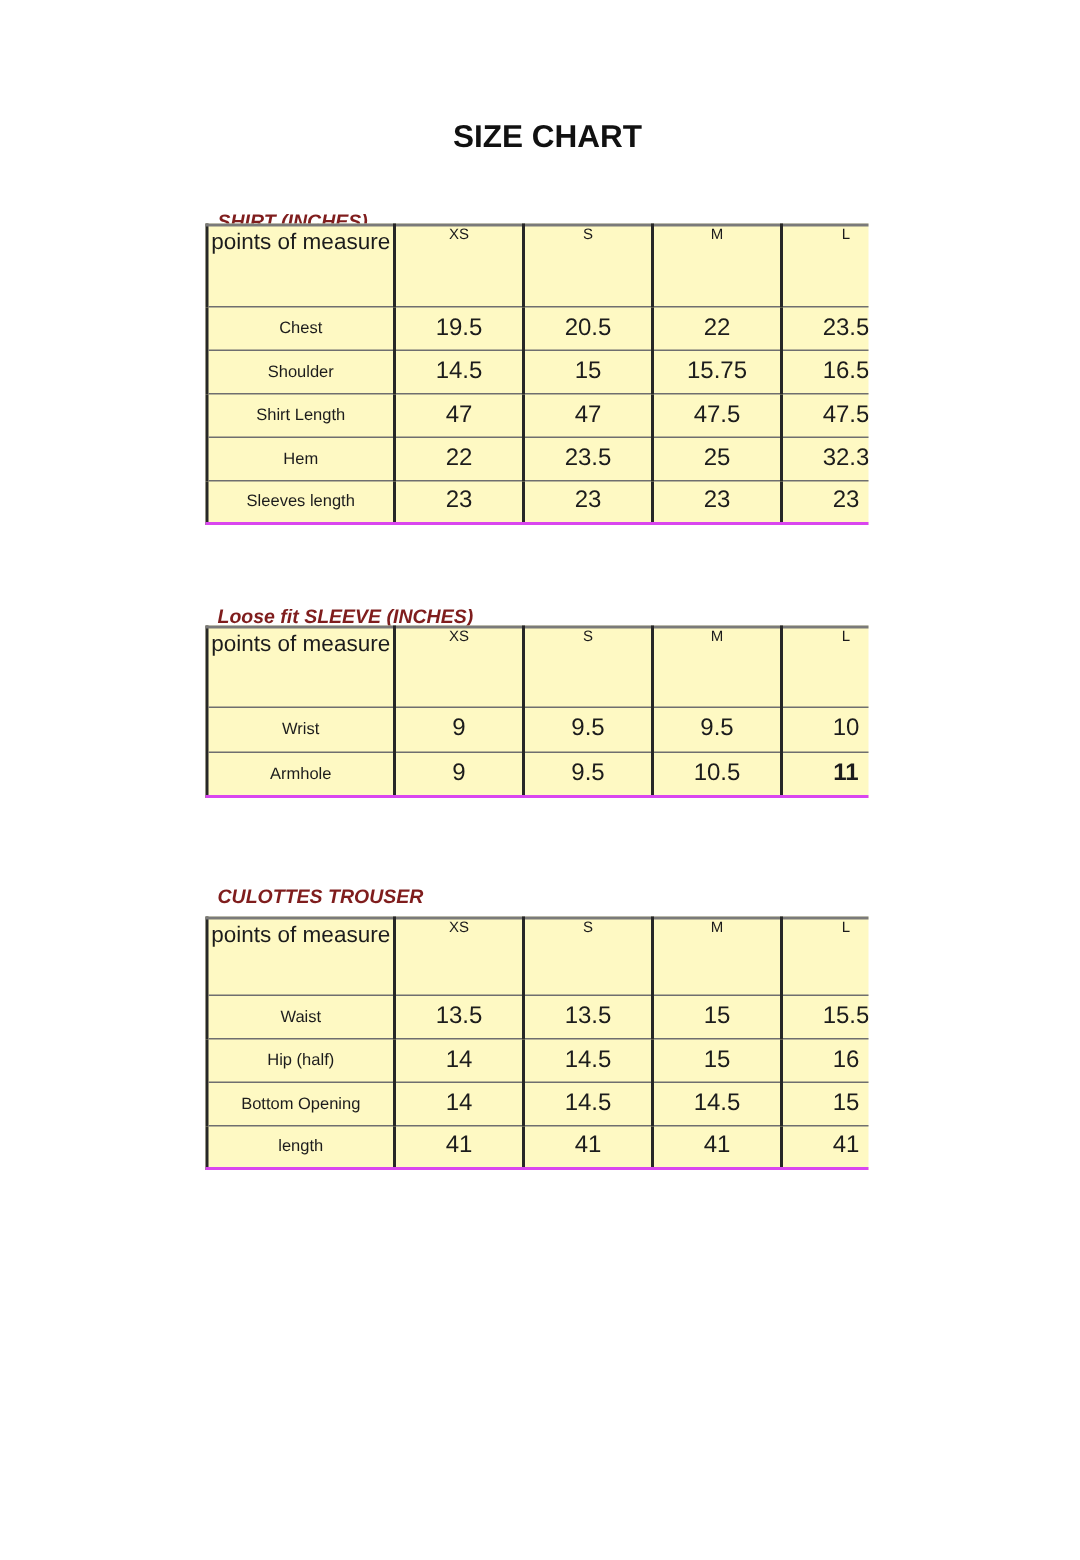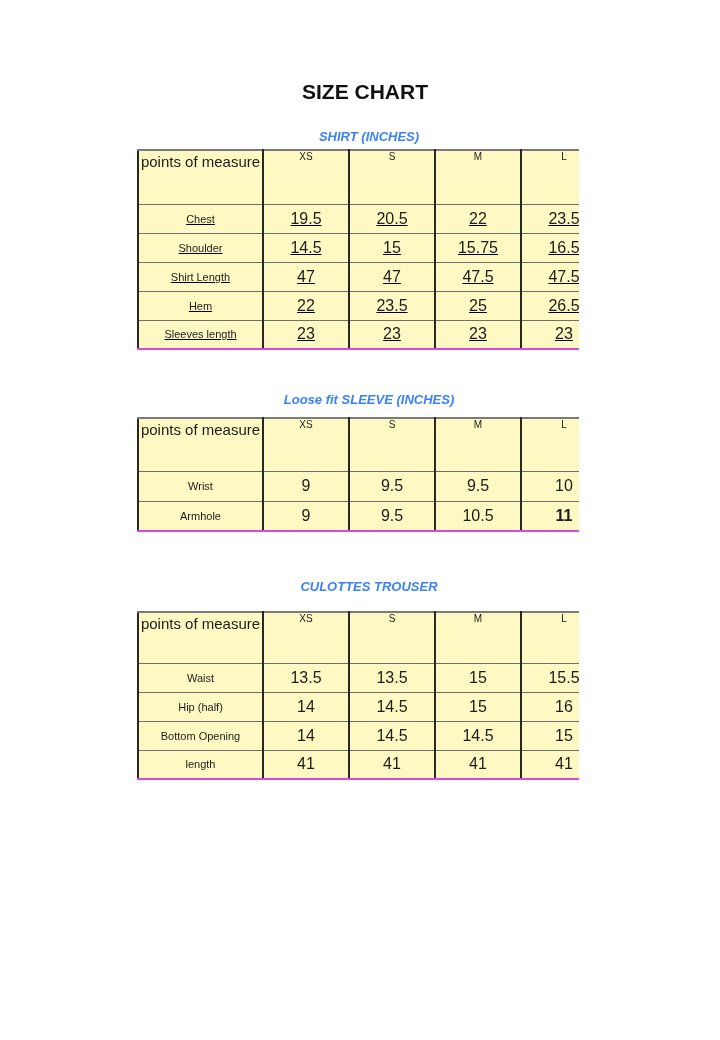--- a/index.html
+++ b/index.html
@@ -23,26 +23,25 @@
     margin: 0;
     text-align: center;
     font-size: 21px;
     font-weight: bold;
     color: #111111;
   }
   .subtitle {
     position: absolute;
     left: 130px;
     width: 470px;
-    margin: 4px;
-    text-align: center;
+    margin: 15px;
     font-size: 13px;
     font-weight: bold;
     font-style: italic;
-    color: #3b82f6;
+    color: #7f1d1d;
   }
   .sub-1 { top: 125px; }
   .sub-2 { top: 388px; }
   .sub-3 { top: 575px; }
 
   table.grid {
     position: absolute;
     left: 137px;
     width: 469px;
     border-collapse: collapse;
@@ -62,21 +61,21 @@
     color: #1c1c1c;
     padding: 0;
     overflow: hidden;
   }
   table.grid thead th { border-top: 2px solid #7a7a7a; }
   table.grid tbody tr:last-child td { border-bottom: 2px solid #d946ef; }
 
   .t1 thead tr { height: 54px; }
   .t2 thead tr { height: 53px; }
   .t3 thead tr { height: 51px; }
-  .t1 tbody tr { height: 29px; text-decoration: underline; }
+  .t1 tbody tr { height: 29px; }
   .t2 tbody tr { height: 30px; padding-left: 15px; }
   .t3 tbody tr { height: 29px; }
 
   th.corner {
     font-weight: normal;
     font-size: 15px;
     line-height: 21px;
     vertical-align: top;
     padding: 7px 22px 0 22px;
   }
@@ -141,21 +140,21 @@
           <td class="value">47</td>
           <td class="value">47</td>
           <td class="value">47.5</td>
           <td class="value">47.5</td>
         </tr>
         <tr>
           <td class="row-label">Hem</td>
           <td class="value">22</td>
           <td class="value">23.5</td>
           <td class="value">25</td>
-          <td class="value">26.5</td>
+          <td class="value">32.3</td>
         </tr>
         <tr>
           <td class="row-label">Sleeves length</td>
           <td class="value">23</td>
           <td class="value">23</td>
           <td class="value">23</td>
           <td class="value">23</td>
         </tr>
       </tbody>
     </table>

